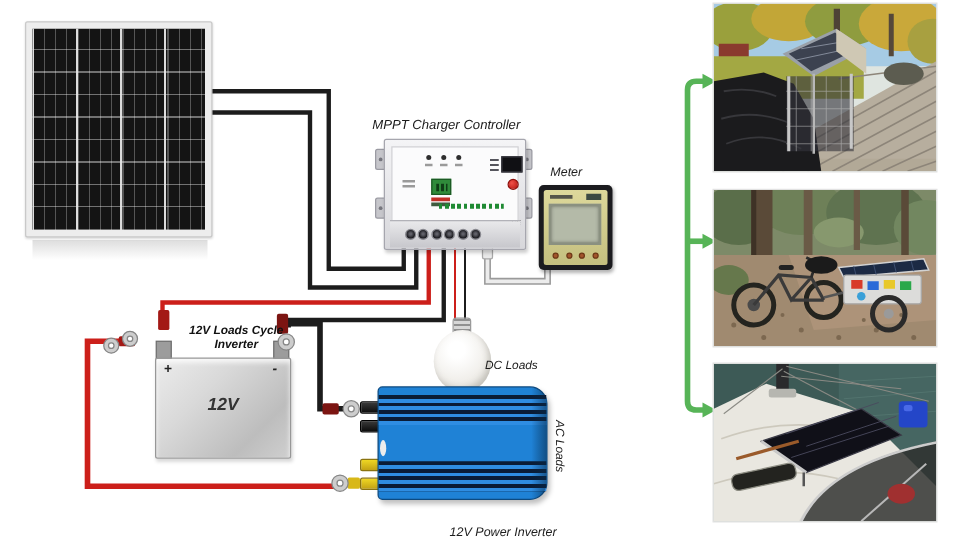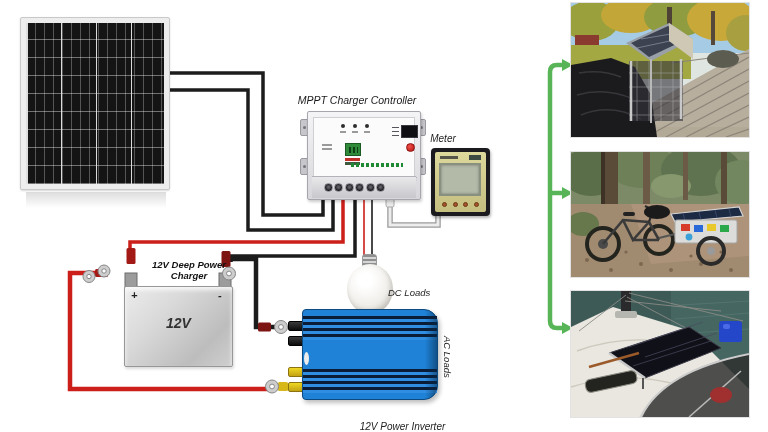--- a/index.html
+++ b/index.html
@@ -41,21 +41,21 @@
     background:radial-gradient(circle at 35% 35%,#f05048,#b51510);border:1px solid #8c0f0c;box-sizing:border-box;}
   .brand-line{position:absolute;left:37px;top:45px;width:52px;height:3.5px;
     background:repeating-linear-gradient(90deg,#1f8a33 0 3px,transparent 3px 5px);}
   .ce-mark{position:absolute;left:95px;top:58px;font-size:5.5px;color:#5a5a5a;}
   .term-strip{position:absolute;left:4px;top:64px;width:104px;height:21px;
     background:linear-gradient(180deg,#e9e9eb,#c7c7cc);border-top:1px solid #b2b2b8;}
   .term{position:absolute;top:6px;width:9px;height:9px;border-radius:50%;
     background:radial-gradient(circle at 50% 45%,#606068 15%,#121216 70%);border:1px solid #88888f;box-sizing:border-box;}
 
   
-  .meter-label{left:421px;top:133px;width:44px;font-size:10px;}
+  .meter-label{left:431px;top:133px;width:44px;font-size:10px;}
   .meter-body{left:431px;top:148px;width:59px;height:68px;background:#1b1b1f;border-radius:4px;box-shadow:1px 2px 3px rgba(0,0,0,.3);}
   .meter-face{position:absolute;left:4px;top:4px;width:51px;height:60px;border-radius:2px;
     background:linear-gradient(180deg,#ddd89b,#c4bf7f);}
   .meter-logo{position:absolute;left:5px;top:4px;width:18px;height:2.5px;background:#55554a;}
   .meter-chip{position:absolute;left:34px;top:3px;width:12px;height:5px;background:#3c4a42;}
   .meter-lcd{position:absolute;left:4px;top:11px;width:42px;height:33px;background:#b4baa8;
     border:2px solid #8a9080;box-shadow:inset 0 0 3px rgba(0,0,0,.35);box-sizing:border-box;}
   .meter-btn{position:absolute;top:50px;width:5px;height:5px;border-radius:50%;background:#a2552c;border:1px solid #6e3716;box-sizing:border-box;}
 
   
@@ -189,22 +189,22 @@
       <div class="meter-chip"></div>
       <div class="meter-lcd"></div>
       <div class="meter-btn" style="left:7px"></div>
       <div class="meter-btn" style="left:17.5px"></div>
       <div class="meter-btn" style="left:28px"></div>
       <div class="meter-btn" style="left:38.5px"></div>
     </div>
   </div>
 
   <div class="lbl bat-label" style="z-index:2">
-    <span>12V Deep Power</span><br>
-    <span>Charger</span>
+    <span>12V Loads Cycle</span><br>
+    <span>Inverter</span>
   </div>
   <div class="abs bat-body" style="z-index:2">
     <div class="bat-sign" style="left:6px;top:2px">+</div>
     <div class="bat-sign" style="left:93px;top:2px">-</div>
     <div class="bat-v">12V</div>
   </div>
 
   <div class="abs bulb-cap" style="z-index:2"></div>
   <div class="abs bulb-globe" style="z-index:2"></div>
   <div class="lbl dc-label" style="z-index:2">DC Loads</div>

